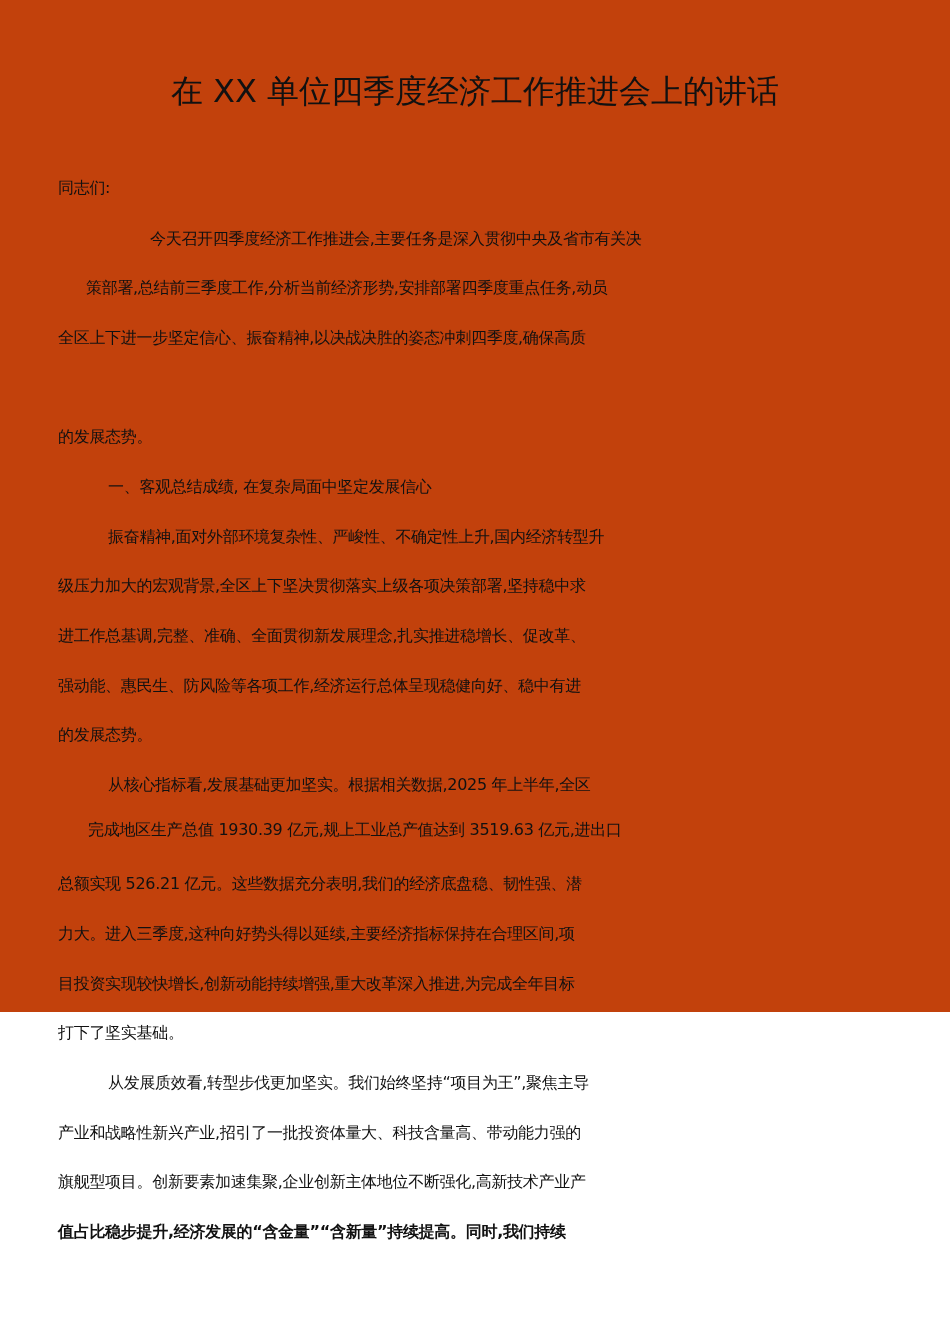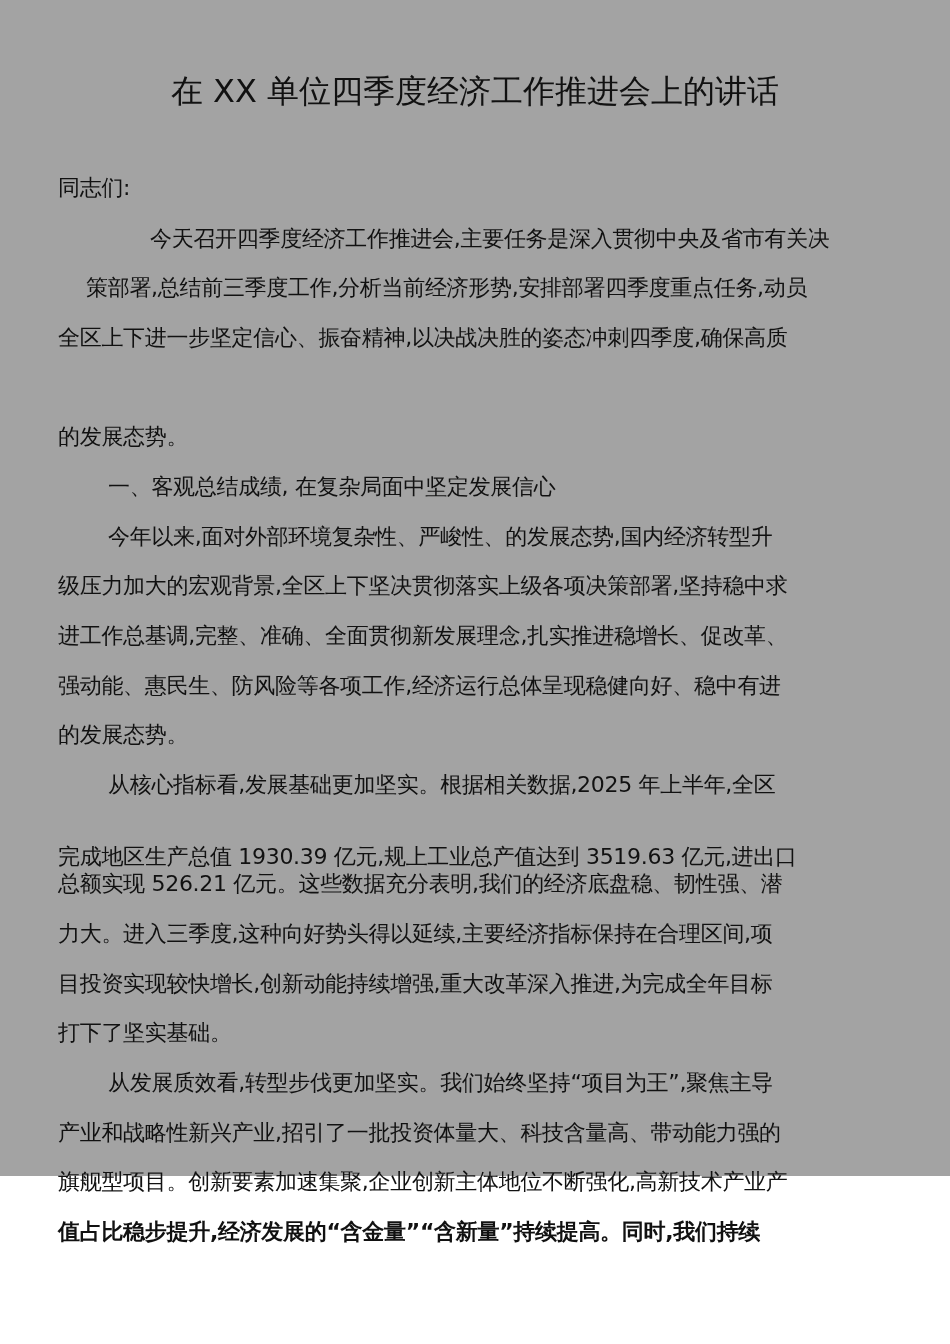--- a/index.html
+++ b/index.html
@@ -13,39 +13,39 @@
       overflow: hidden;
       position: relative;
       font-family: "DejaVu Sans", "Liberation Sans", sans-serif;
       color: #111111;
     }
     .page {
       position: absolute;
       left: 0;
       top: 0;
       width: 950px;
-      height: 1176px;
-      background: #a3a3a3;
+      height: 1012px;
+      background: #c2410c;
     }
     .title {
       position: absolute;
       left: 0;
       top: 66px;
       width: 950px;
       text-align: center;
       font-size: 32px;
       line-height: 50px;
       letter-spacing: 0px;
       white-space: nowrap;
     }
     .line {
       position: absolute;
       left: 58px;
       width: 840px;
-      font-size: 22px;
+      font-size: 16px;
       line-height: 36px;
       white-space: nowrap;
       letter-spacing: -0.3px;
     }
     .indent {
       left: 108px;
     }
   </style>
 </head>
 <body>
@@ -55,28 +55,28 @@
 
   <div class="line" style="top:170px;">同志们:</div>
 
   <div class="line indent" style="top:221px;margin-left:42px;">今天召开四季度经济工作推进会,主要任务是深入贯彻中央及省市有关决</div>
   <div class="line" style="top:270px;margin-left:28px;">策部署,总结前三季度工作,分析当前经济形势,安排部署四季度重点任务,动员</div>
   <div class="line" style="top:320px;">全区上下进一步坚定信心、振奋精神,以决战决胜的姿态冲刺四季度,确保高质</div>
   <div class="line" style="top:419px;">的发展态势。</div>
 
   <div class="line indent" style="top:469px;">一、客观总结成绩, 在复杂局面中坚定发展信心</div>
 
-  <div class="line indent" style="top:519px;">今年以来,面对外部环境复杂性、严峻性、的发展态势,国内经济转型升</div>
+  <div class="line indent" style="top:519px;">振奋精神,面对外部环境复杂性、严峻性、不确定性上升,国内经济转型升</div>
   <div class="line" style="top:568px;">级压力加大的宏观背景,全区上下坚决贯彻落实上级各项决策部署,坚持稳中求</div>
   <div class="line" style="top:618px;">进工作总基调,完整、准确、全面贯彻新发展理念,扎实推进稳增长、促改革、</div>
   <div class="line" style="top:668px;">强动能、惠民生、防风险等各项工作,经济运行总体呈现稳健向好、稳中有进</div>
   <div class="line" style="top:717px;">的发展态势。</div>
 
   <div class="line indent" style="top:767px;">从核心指标看,发展基础更加坚实。根据相关数据,2025 年上半年,全区</div>
-  <div class="line" style="top:839px;">完成地区生产总值 1930.39 亿元,规上工业总产值达到 3519.63 亿元,进出口</div>
+  <div class="line" style="top:812px;margin-left:30px;">完成地区生产总值 1930.39 亿元,规上工业总产值达到 3519.63 亿元,进出口</div>
   <div class="line" style="top:866px;">总额实现 526.21 亿元。这些数据充分表明,我们的经济底盘稳、韧性强、潜</div>
   <div class="line" style="top:916px;">力大。进入三季度,这种向好势头得以延续,主要经济指标保持在合理区间,项</div>
   <div class="line" style="top:966px;">目投资实现较快增长,创新动能持续增强,重大改革深入推进,为完成全年目标</div>
   <div class="line" style="top:1015px;">打下了坚实基础。</div>
 
   <div class="line" style="top:1115px;">产业和战略性新兴产业,招引了一批投资体量大、科技含量高、带动能力强的</div>
   <div class="line indent" style="top:1065px;">从发展质效看,转型步伐更加坚实。我们始终坚持“项目为王”,聚焦主导</div>
   <div class="line" style="top:1164px;">旗舰型项目。创新要素加速集聚,企业创新主体地位不断强化,高新技术产业产</div>
   <div class="line" style="top:1214px;font-weight:bold;">值占比稳步提升,经济发展的“含金量”“含新量”持续提高。同时,我们持续</div>
 </div>

